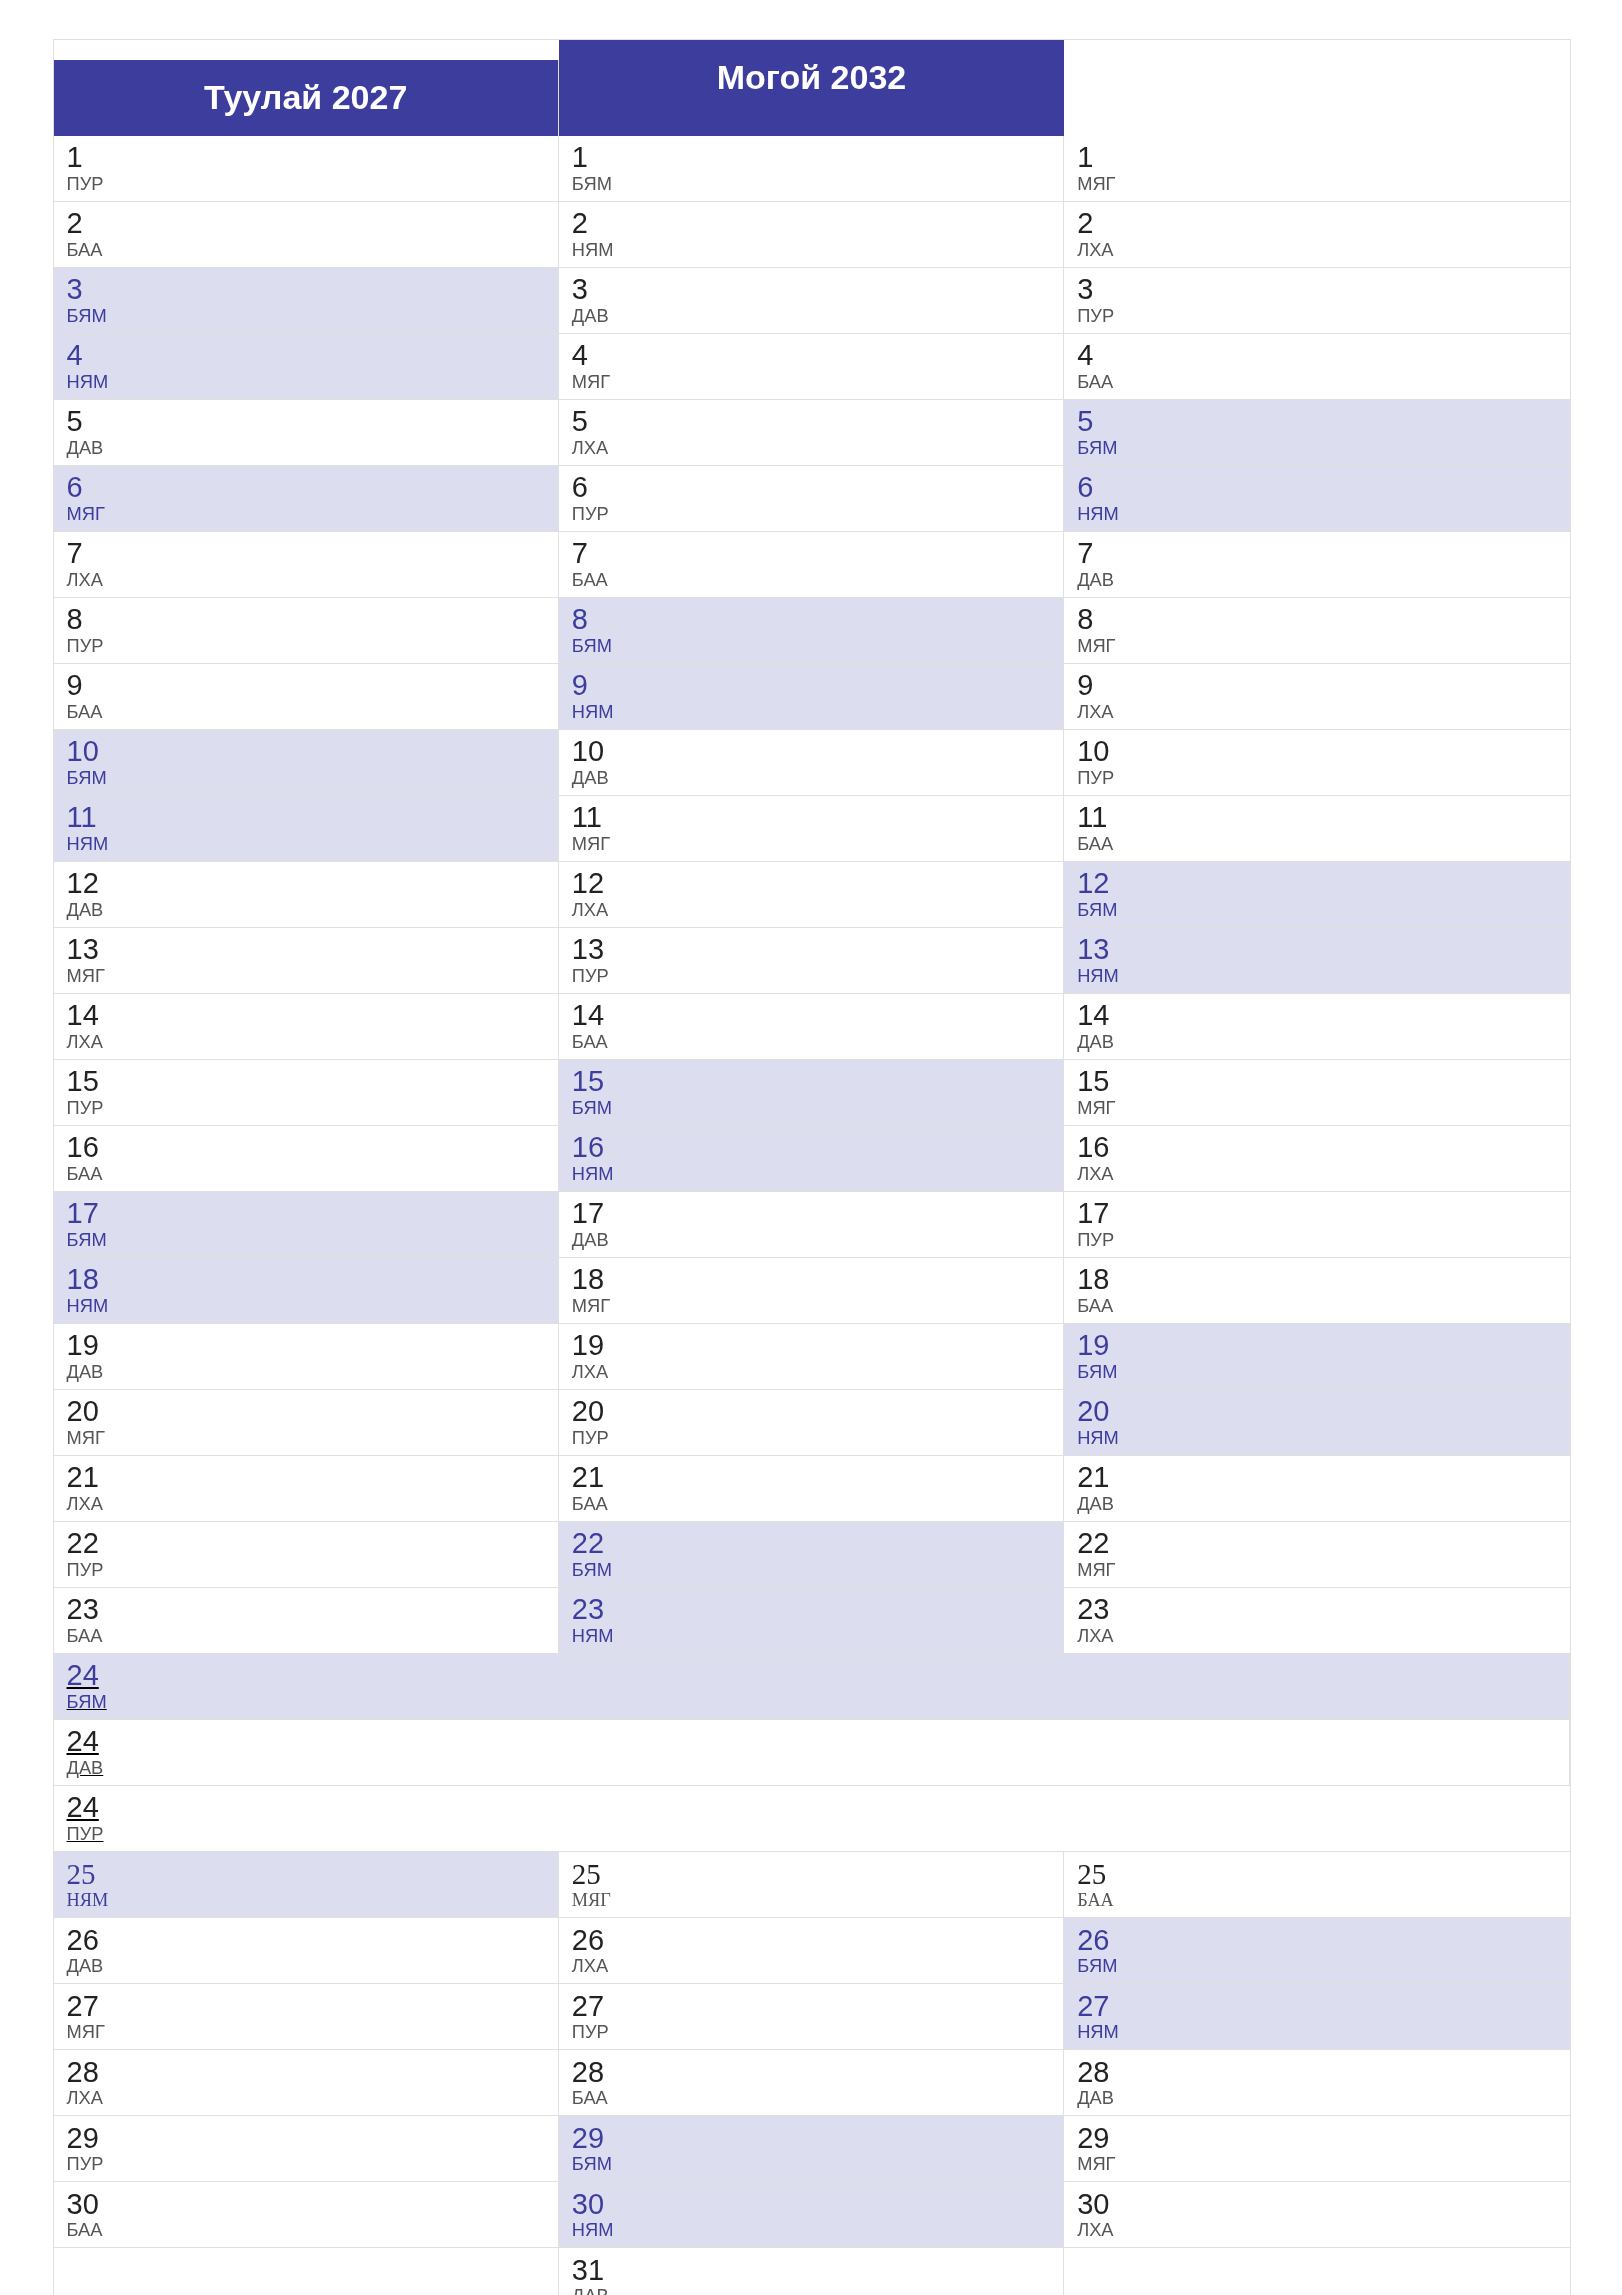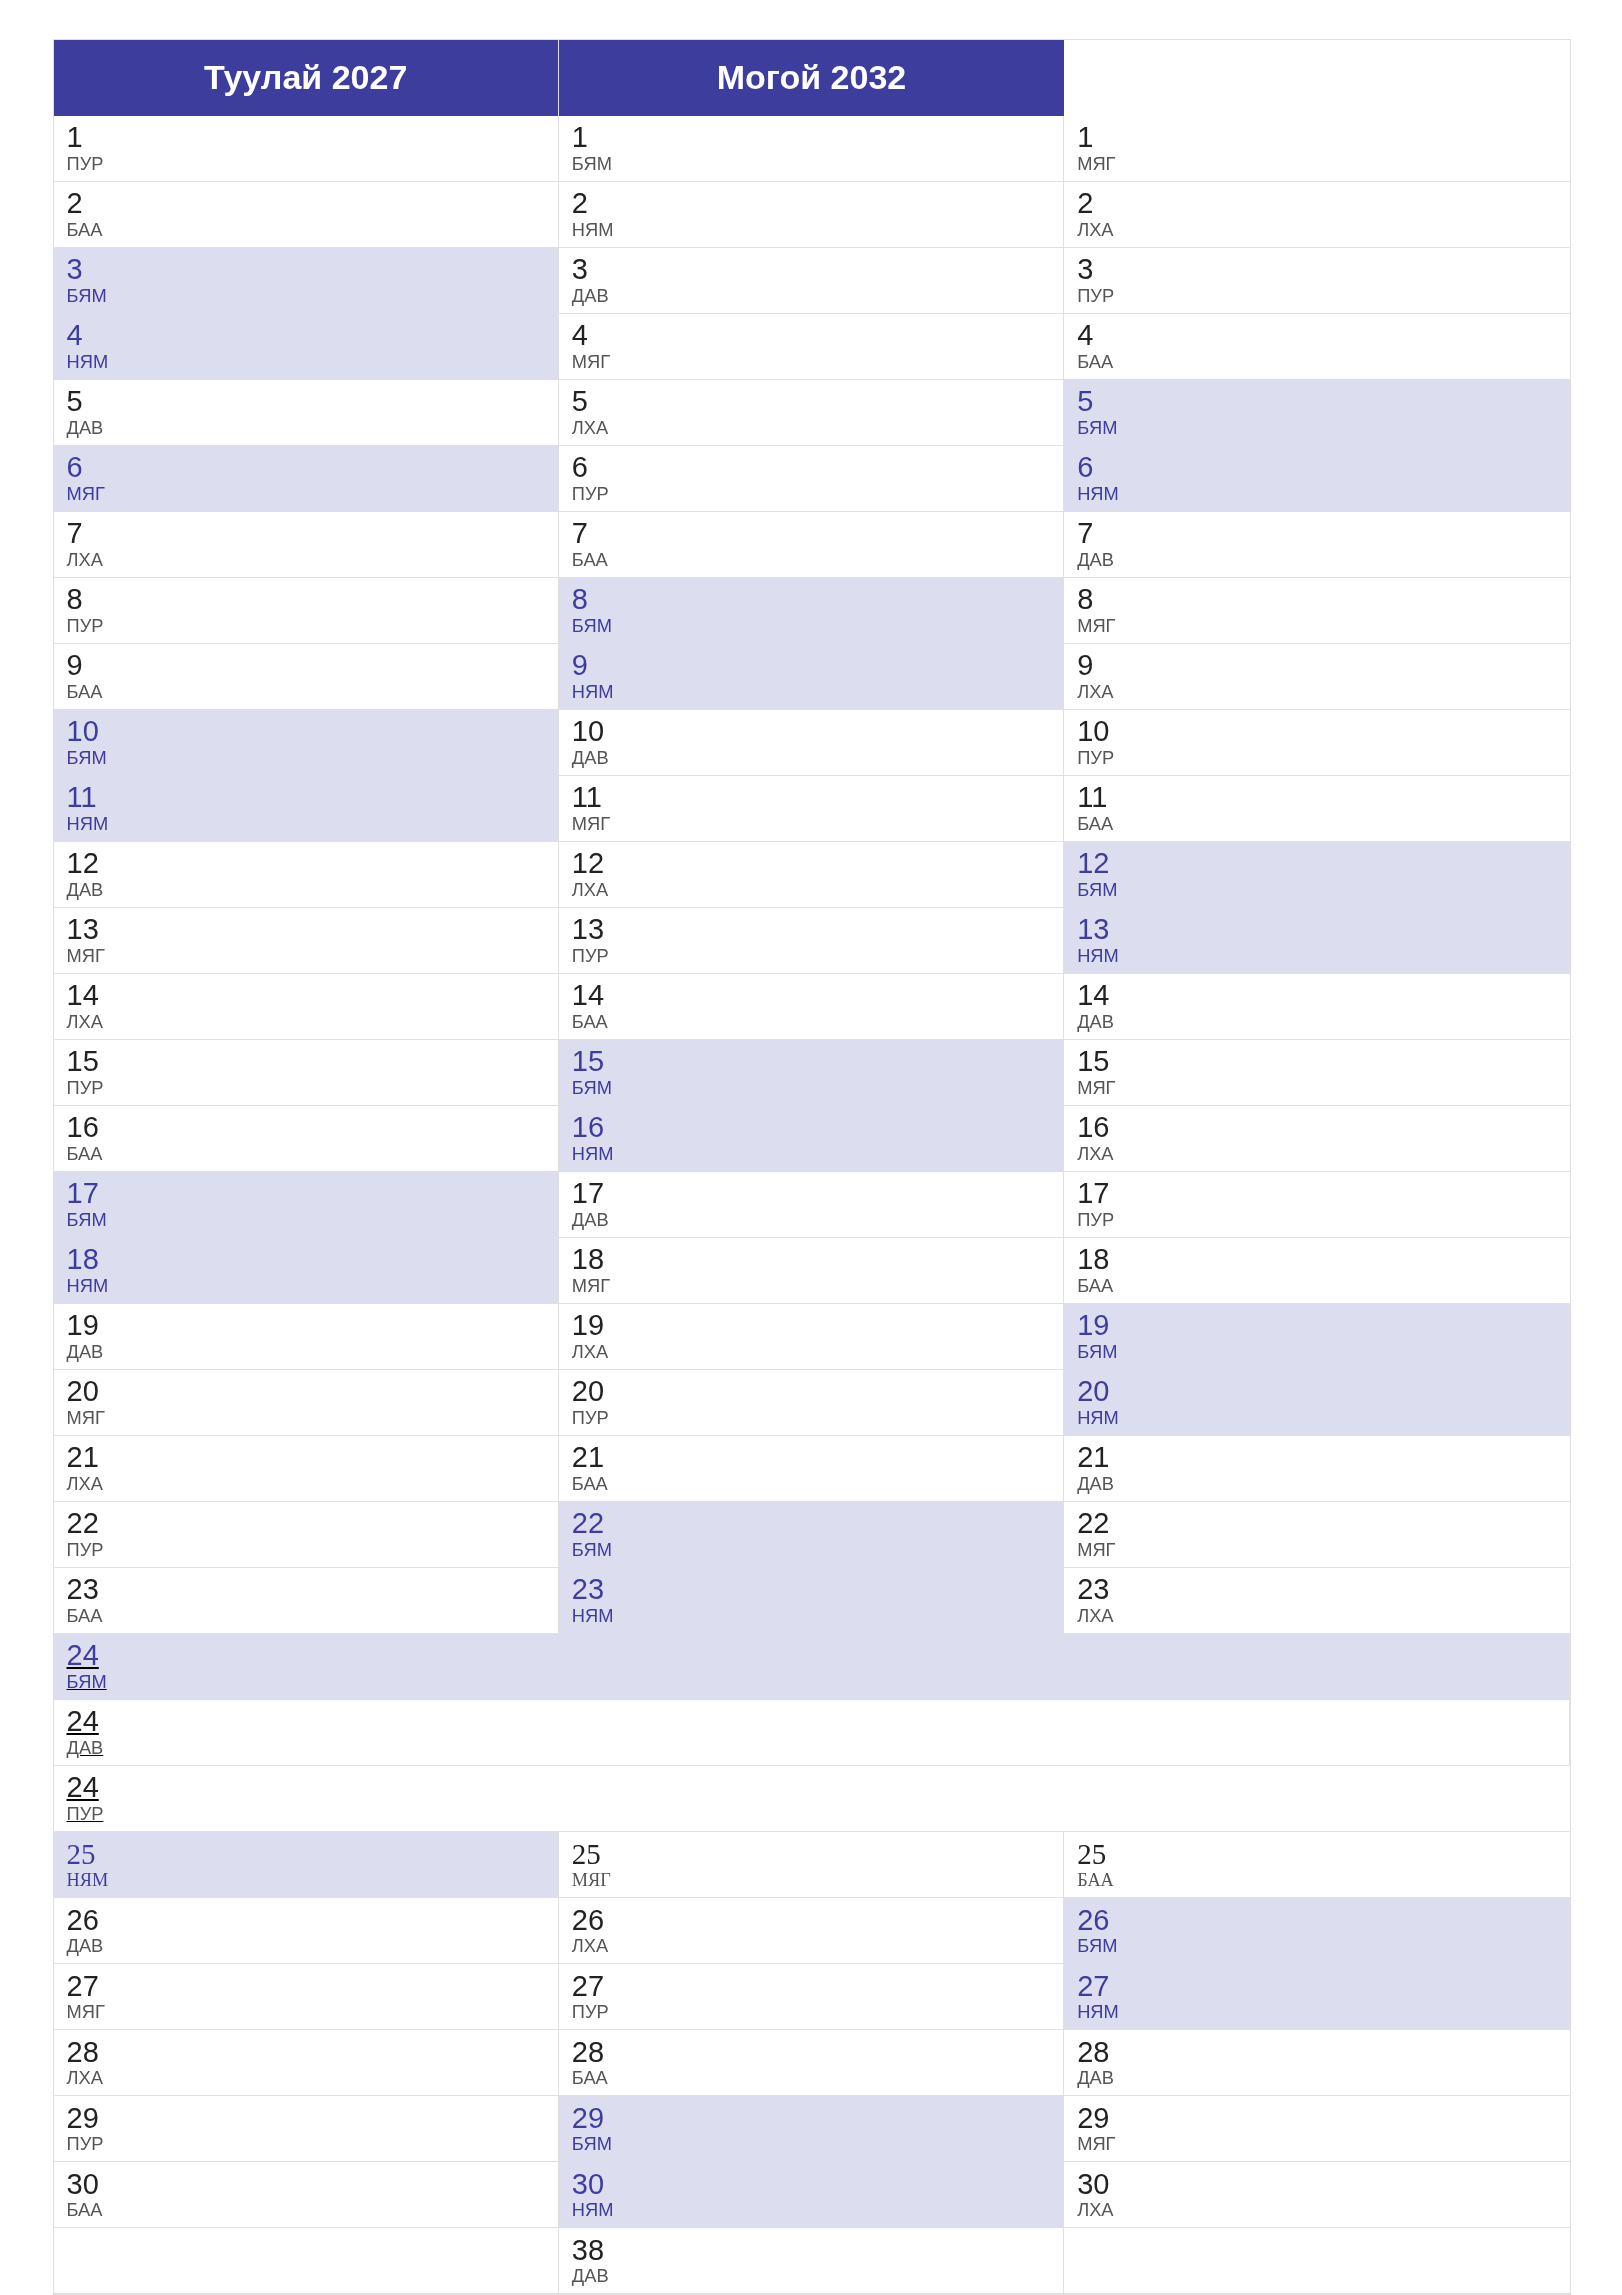--- a/index.html
+++ b/index.html
@@ -96,21 +96,21 @@
       min-height: 51px;
       border-bottom: 0.7px solid #e0e0e0;
     }
   </style>
 </head>
 <body>
 
 <div class="calendar-container">
   <div class="calendar-grid" id="calendar-grid" style="display: flex; flex-direction: column;">
       <div style="display: grid; grid-template-columns: 1fr 1fr 1fr;">
-        <div class="month-header" style="border-right: 1.3px solid rgb(224, 224, 224);">Туулай 2027</div>
+        <div class="month-header" style="border-right: 1.3px solid rgb(224, 224, 224); margin-top: 20px;">Туулай 2027</div>
         <div class="month-header">Могой 2032</div>
       </div>
       <div style="display: grid; grid-template-columns: 1fr 1fr 1fr;">
         <div class="day-row" style="border-right: 1.3px solid rgb(224, 224, 224);">
           <div class="day-number">1</div>
           <div class="day-name">ПУР</div>
         </div>
         <div class="day-row" style="border-right: 1.3px solid rgb(224, 224, 224);">
           <div class="day-number">1</div>
           <div class="day-name">БЯМ</div>
@@ -522,21 +522,21 @@
           <div class="day-name">НЯМ</div>
         </div>
         <div class="day-row">
           <div class="day-number">30</div>
           <div class="day-name">ЛХА</div>
         </div>
       </div>
       <div style="display: grid; grid-template-columns: 1fr 1fr 1fr;">
         <div class="empty-row" style="border-right: 1.3px solid rgb(224, 224, 224);"></div>
         <div class="day-row" style="border-right: 1.3px solid rgb(224, 224, 224);">
-          <div class="day-number">38</div>
+          <div class="day-number">31</div>
           <div class="day-name">ДАВ</div>
         </div>
         <div class="empty-row"></div>
       </div>
       <div style="display: grid; grid-template-columns: 1fr 1fr 1fr; border-top: 1.3px solid rgb(224, 224, 224);">
         <div style="display: flex; align-items: center; justify-content: center; padding: 19.6px; border-right: 1.3px solid rgb(224, 224, 224);">
           <div class="logo-area">
             <svg width="52" height="52" viewBox="0 0 80 80">
               <rect x="0" y="0" width="80" height="18" fill="#e63a3a"></rect>
               <rect x="30" y="18" width="18" height="62" fill="#e63a3a" transform="rotate(15 39 39)"></rect>

